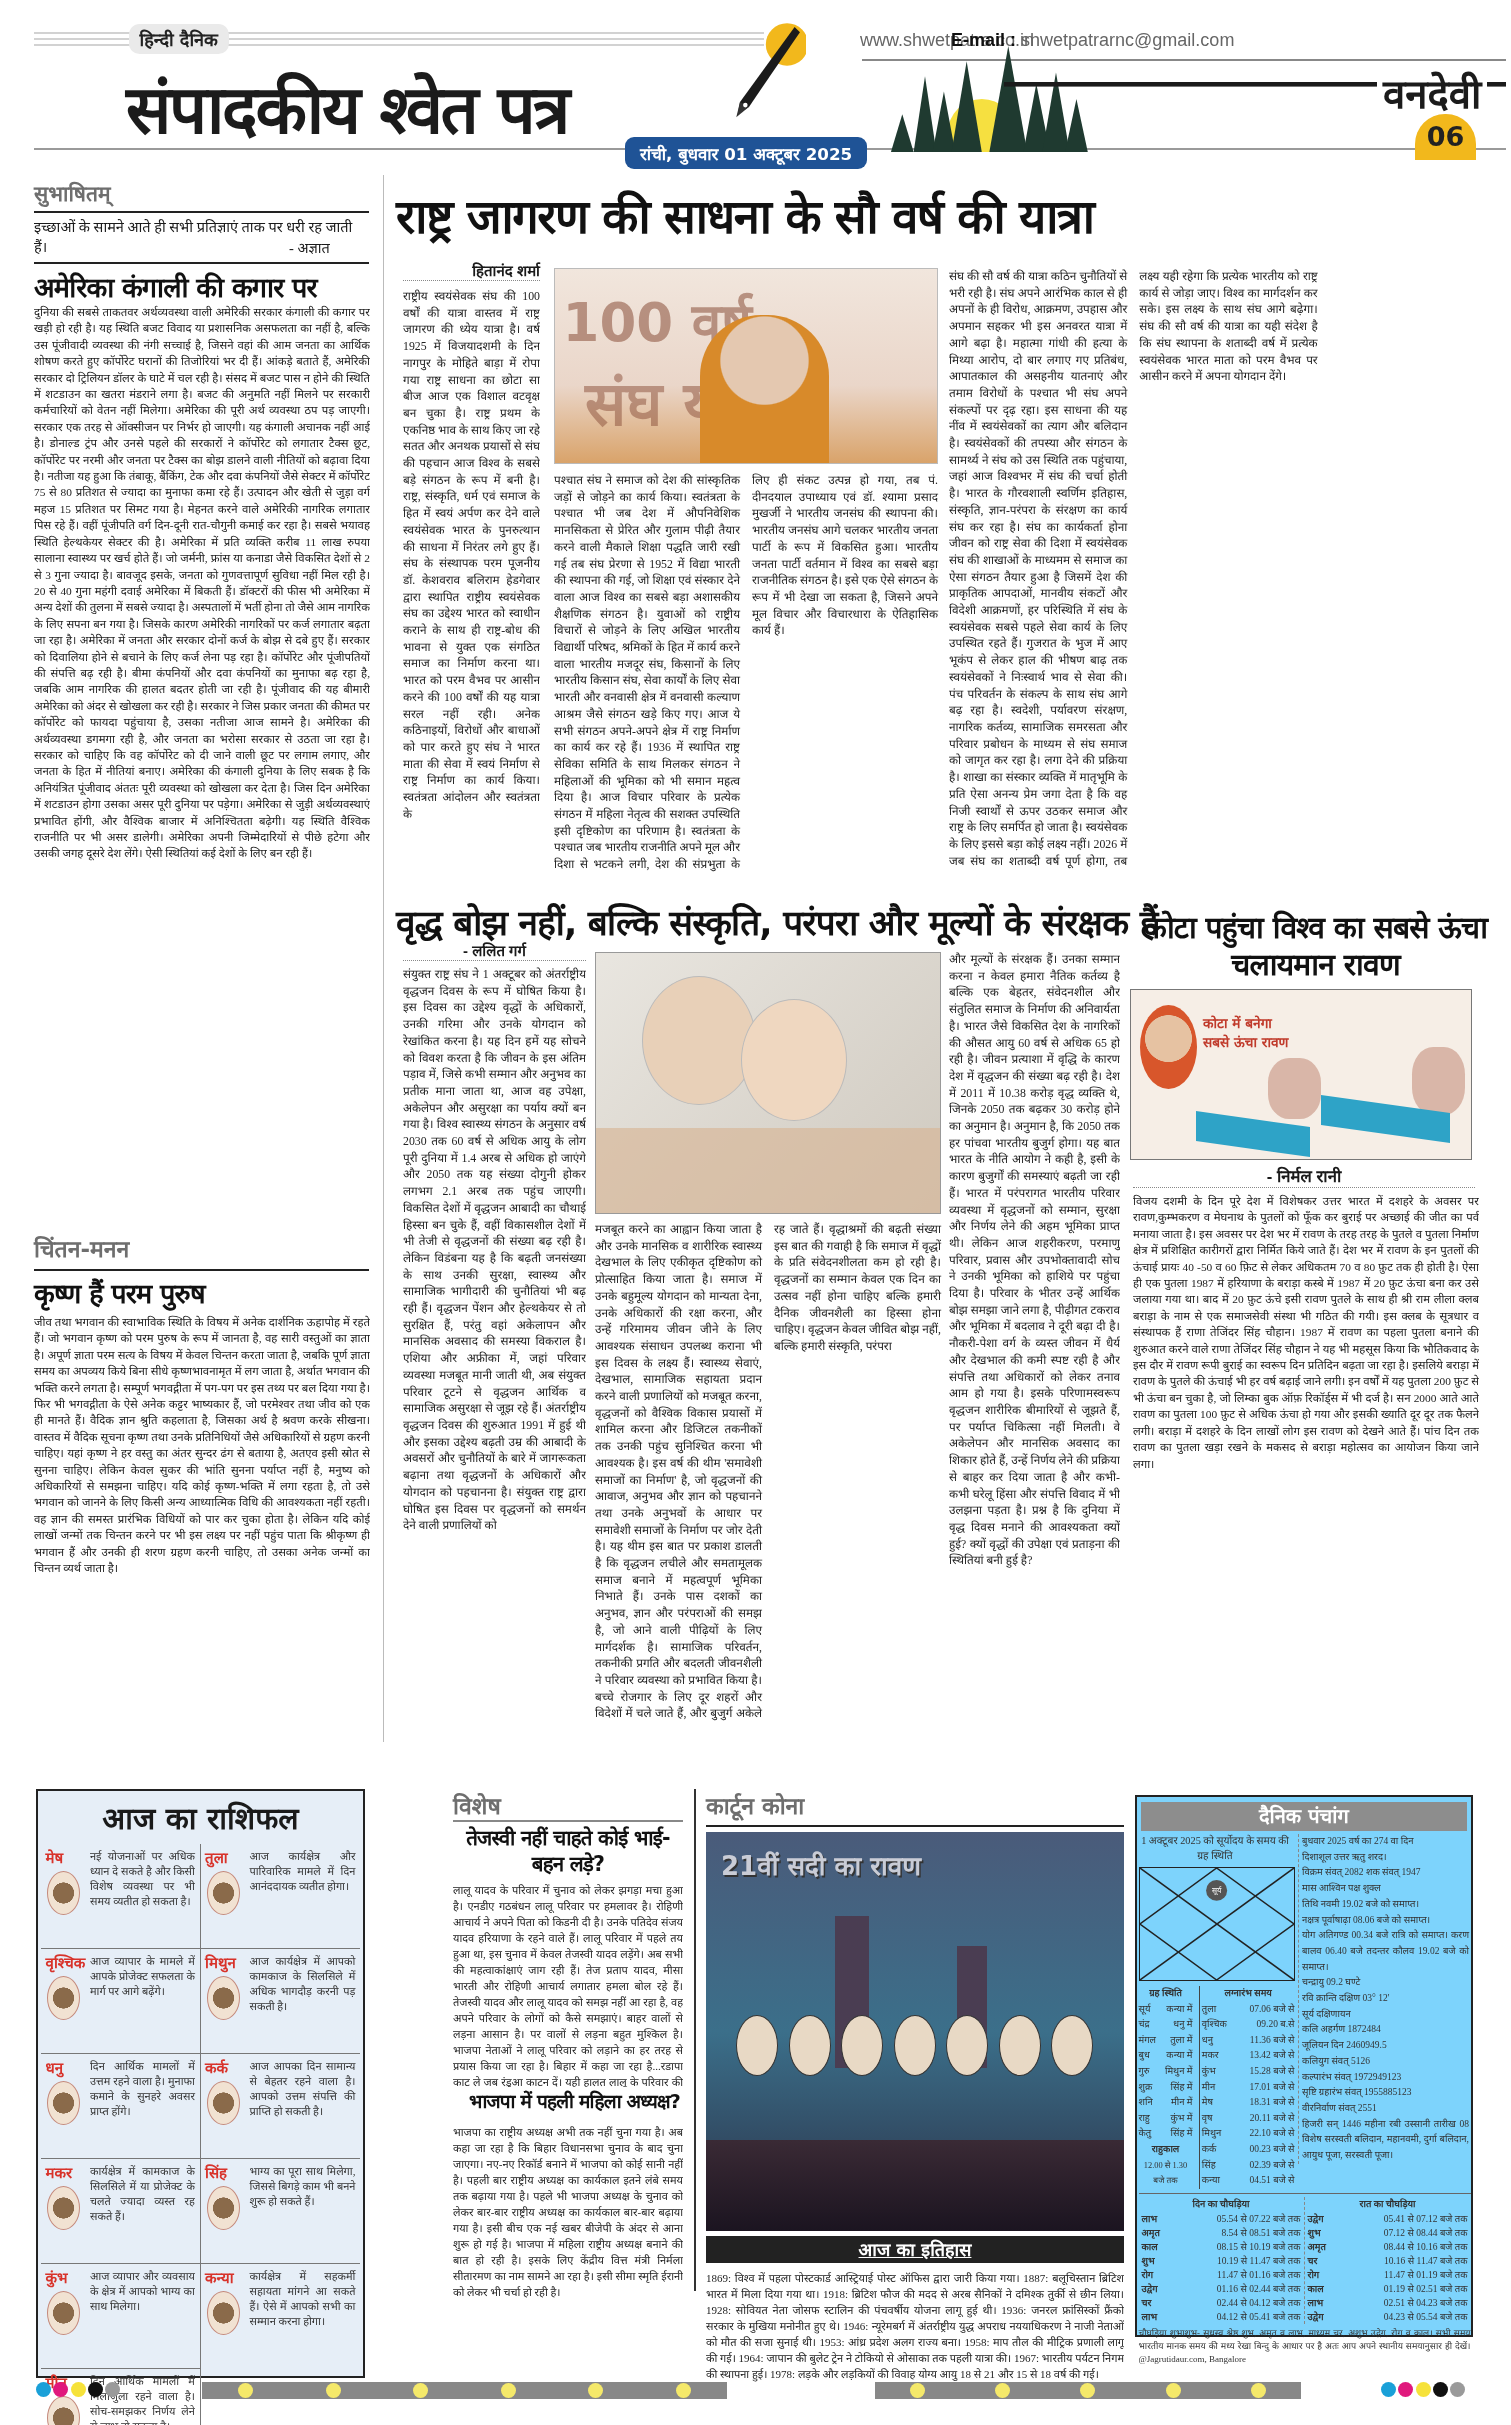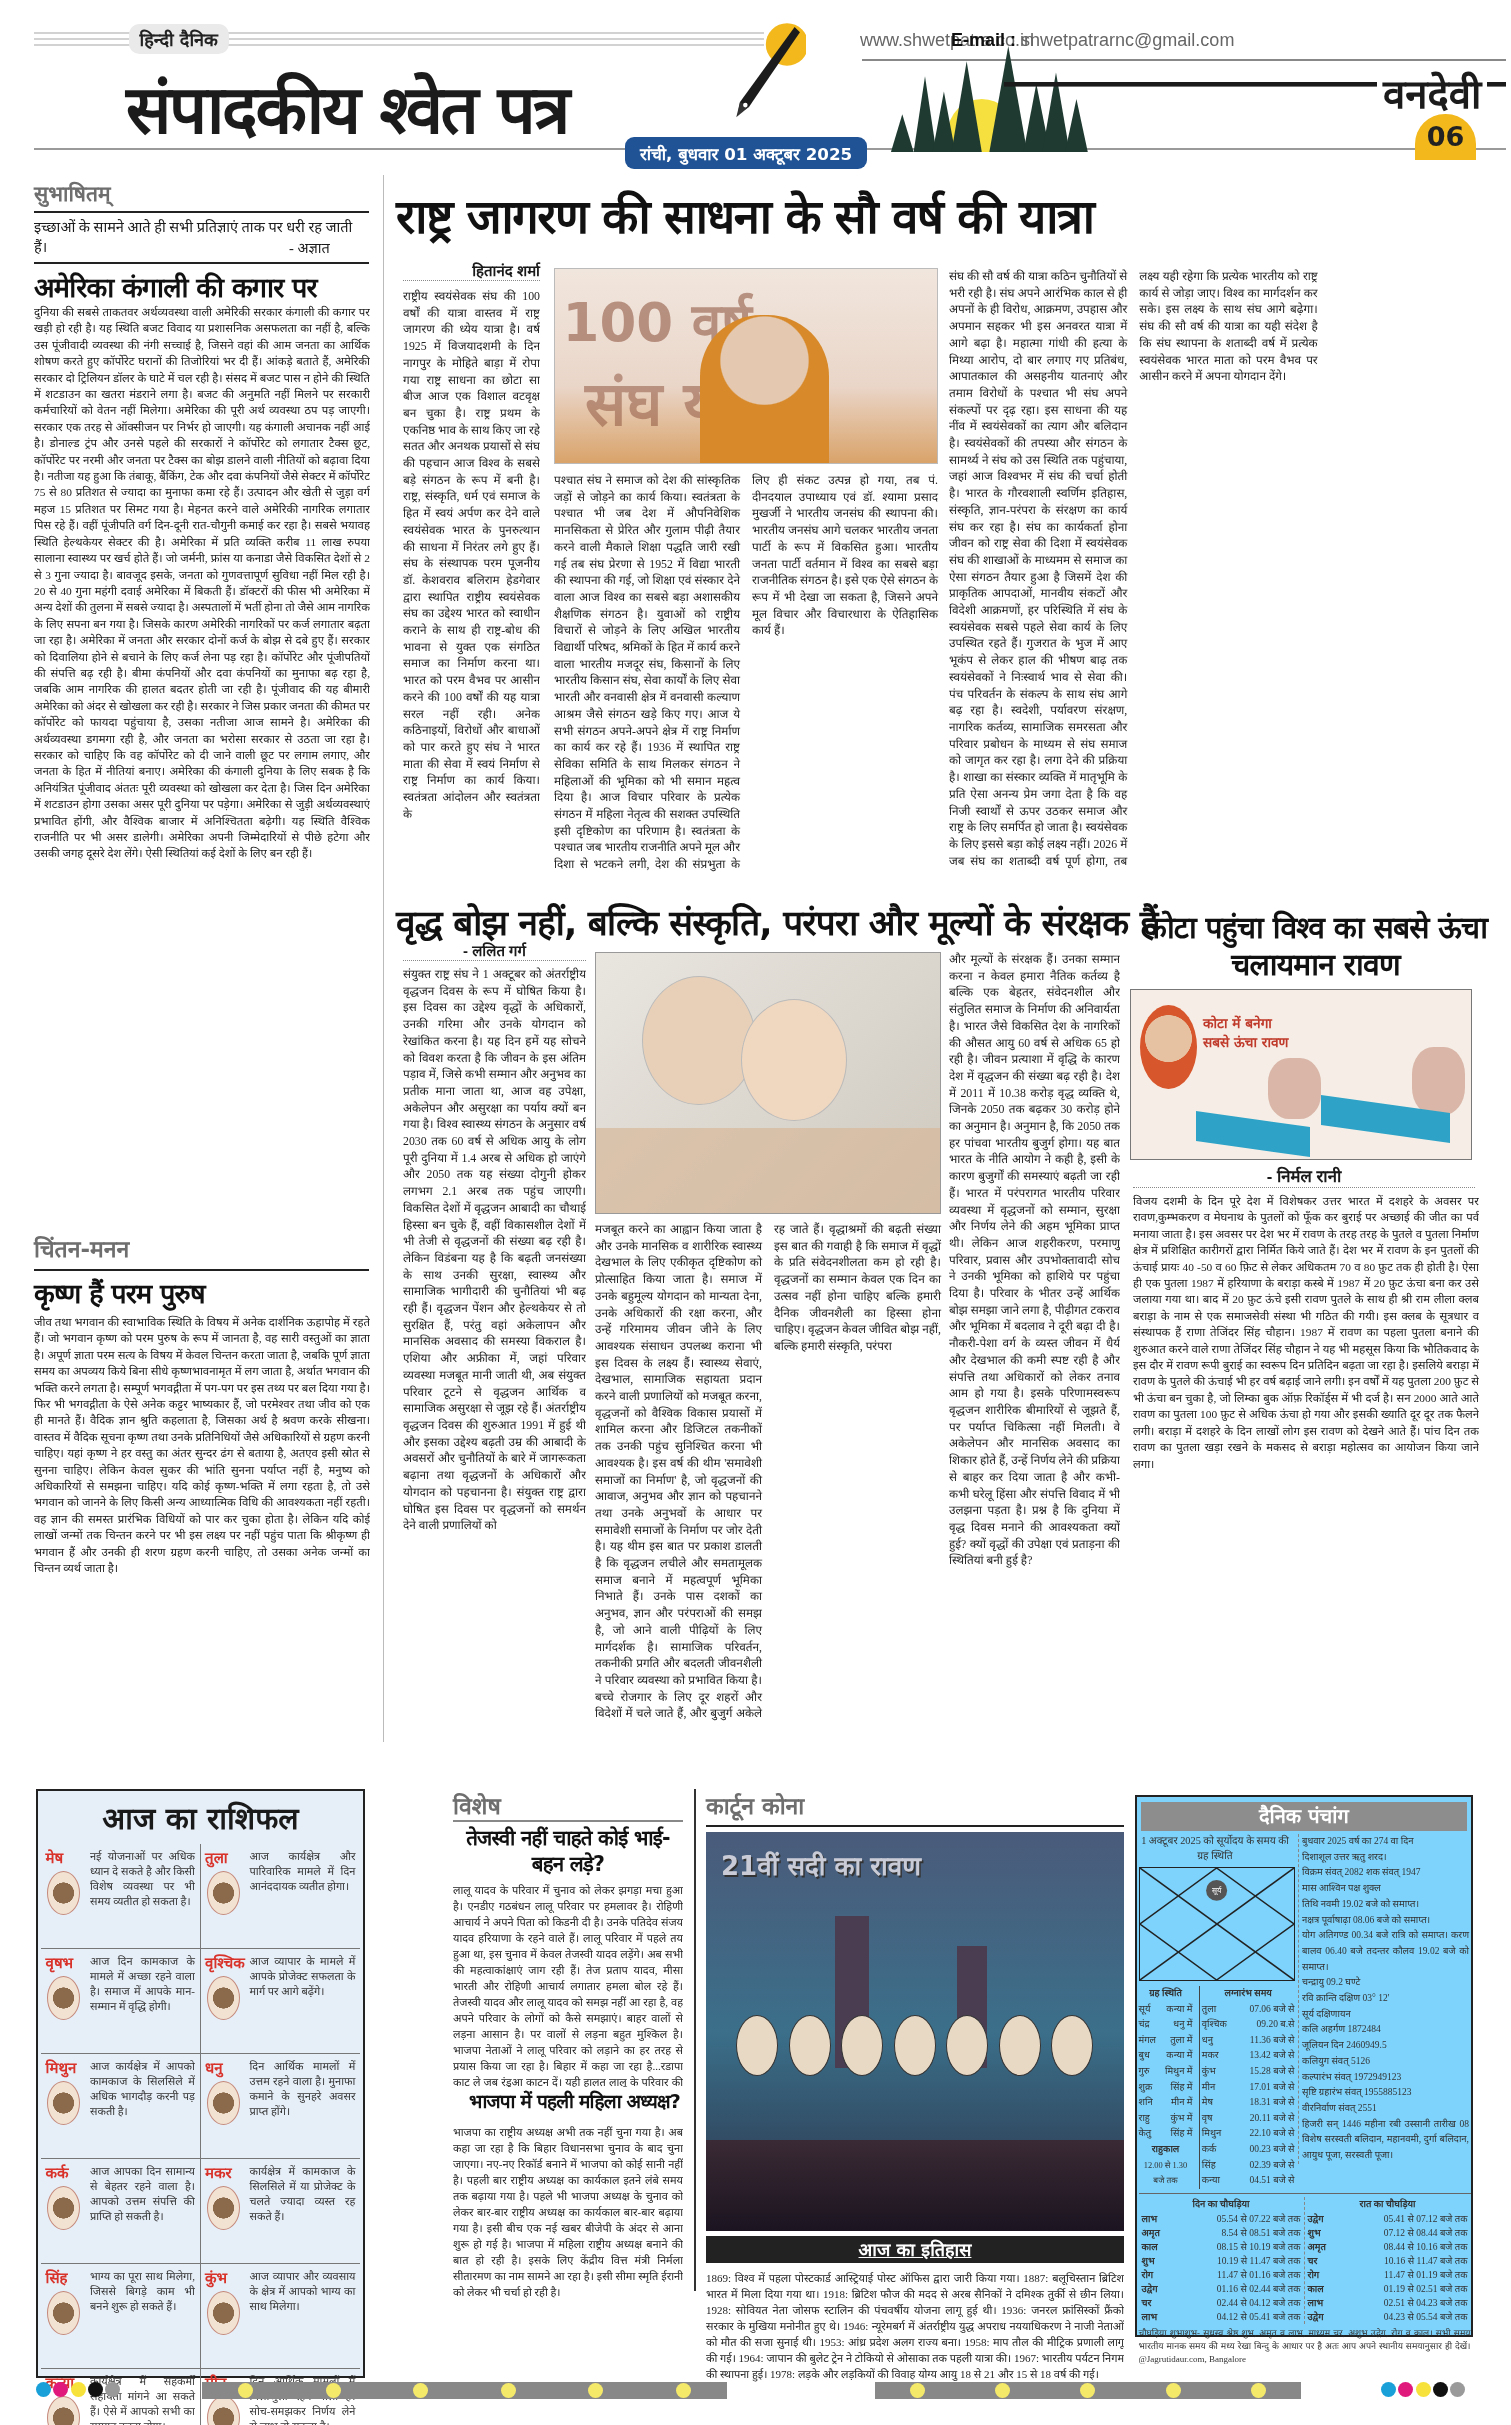--- a/index.html
+++ b/index.html
@@ -240,25 +240,20 @@
   <div id="rashifal-grid">
       <div class="rashi-cell">
         <span class="rashi-name">मेष</span>
         <span class="rashi-emblem"></span>
         <span class="rashi-text">नई योजनाओं पर अधिक ध्यान दे सकते है और किसी विशेष व्यवस्था पर भी समय व्यतीत हो सकता है।</span>
       </div>
       <div class="rashi-cell">
         <span class="rashi-name">तुला</span>
         <span class="rashi-emblem"></span>
         <span class="rashi-text">आज कार्यक्षेत्र और पारिवारिक मामले में दिन आनंददायक व्यतीत होगा।</span>
-      </div>
-      <div class="rashi-cell">
-        <span class="rashi-name">वृषभ</span>
-        <span class="rashi-emblem"></span>
-        <span class="rashi-text">आज दिन कामकाज के मामले में अच्छा रहने वाला है। समाज में आपके मान-सम्मान में वृद्धि होगी।</span>
       </div>
       <div class="rashi-cell">
         <span class="rashi-name">वृश्चिक</span>
         <span class="rashi-emblem"></span>
         <span class="rashi-text">आज व्यापार के मामले में आपके प्रोजेक्ट सफलता के मार्ग पर आगे बढ़ेंगे।</span>
       </div>
       <div class="rashi-cell">
         <span class="rashi-name">मिथुन</span>
         <span class="rashi-emblem"></span>
         <span class="rashi-text">आज कार्यक्षेत्र में आपको कामकाज के सिलसिले में अधिक भागदौड़ करनी पड़ सकती है।</span>

